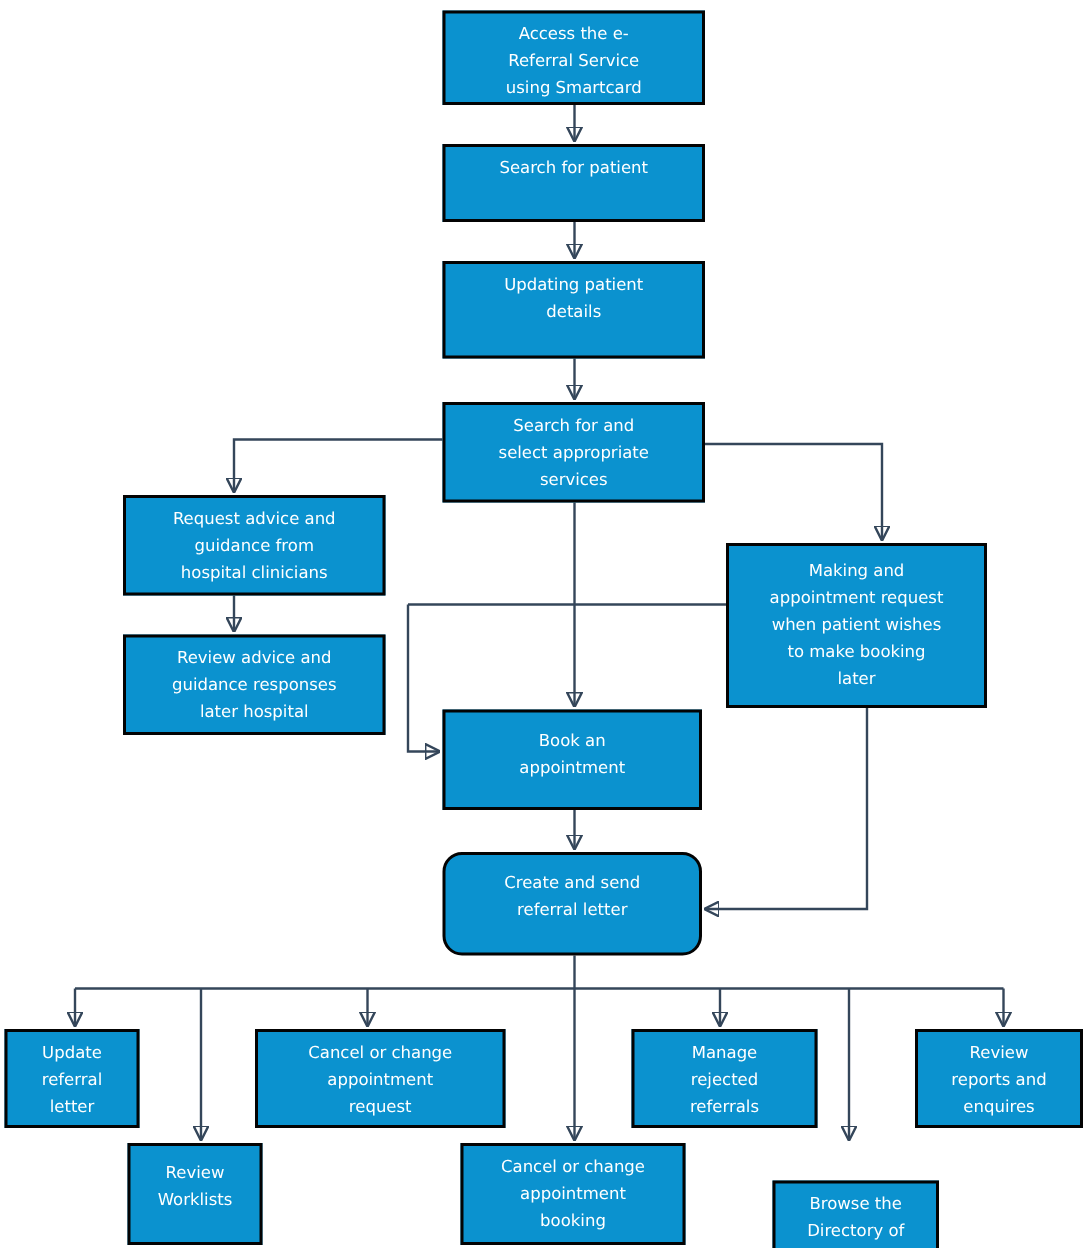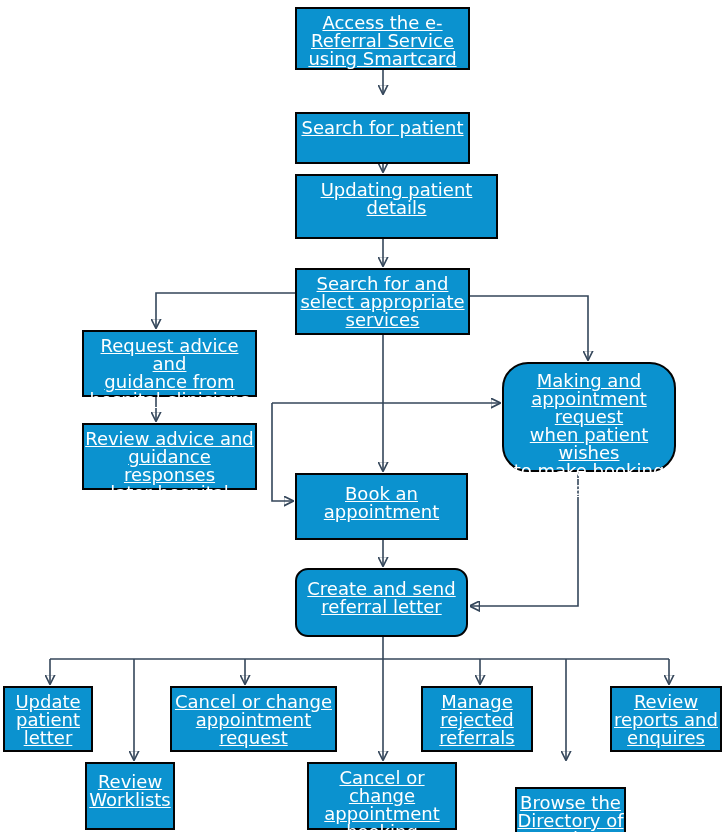--- a/index.html
+++ b/index.html
@@ -28,42 +28,41 @@
     stroke: #34465a;
     stroke-width: 1.6;
   }
   .node {
     position: absolute;
     background: #0b92cf;
     border: 2px solid #030303;
     box-sizing: border-box;
     color: #ffffff;
     text-align: center;
-    font-size: 18px;
+    font-size: 11px;
     line-height: 18px;
     padding-top: 5px;
-    text-decoration: underline;
   }
   .node .lbl {
     white-space: pre-line;
     display: block;
   }
   
   .n-access            { left:295px; top:7px;   width:175px; height:63px; }
-  .n-search-patient    { left:295px; top:96px;  width:175px; height:52px;margin-top:16px; }
-  .n-updating-details  { left:295px; top:174px; width:203px; height:65px; }
+  .n-search-patient    { left:295px; top:96px;  width:175px; height:52px; }
+  .n-updating-details  { left:295px; top:174px; width:175px; height:65px; }
   .n-search-services   { left:295px; top:268px; width:175px; height:67px; }
   .n-request-advice    { left:82px;  top:330px; width:175px; height:67px; }
   .n-review-advice     { left:82px;  top:423px; width:175px; height:67px; }
-  .n-making-request    { left:502px; top:362px; width:174px; height:110px; padding-top:8px;border-radius:26px; }
+  .n-making-request    { left:484px; top:362px; width:174px; height:110px; padding-top:8px; }
   .n-book-appointment  { left:295px; top:473px; width:173px; height:67px; padding-top:10px; }
   .n-create-send       { left:295px; top:568px; width:173px; height:69px; padding-top:10px;border-radius:13px; }
   .n-update-letter     { left:3px;   top:686px; width:90px;  height:66px; }
   .n-cancel-request    { left:170px; top:686px; width:167px; height:66px; }
-  .n-manage-rejected   { left:421px; top:686px; width:112px; height:66px; }
+  .n-manage-rejected   { left:421px; top:686px; width:124px; height:66px; }
   .n-review-reports    { left:610px; top:686px; width:112px; height:66px; }
   .n-review-worklists  { left:85px;  top:762px; width:90px;  height:68px; padding-top:9px; }
   .n-cancel-booking    { left:307px; top:762px; width:150px; height:68px; }
   .n-browse-directory  { left:515px; top:762px; width:111px; height:68px;margin-top:25px; }
 </style>
 </head>
 <body>
 
 <div id="canvas">
 
@@ -141,21 +140,21 @@
 appointment</span>
   </div>
 
   <div class="node n-create-send">
     <span class="lbl">Create and send
 referral letter</span>
   </div>
 
   <div class="node n-update-letter">
     <span class="lbl">Update
-patient
+referral
 letter</span>
   </div>
 
   <div class="node n-review-worklists">
     <span class="lbl">Review
 Worklists</span>
   </div>
 
   <div class="node n-cancel-request">
     <span class="lbl">Cancel or change

